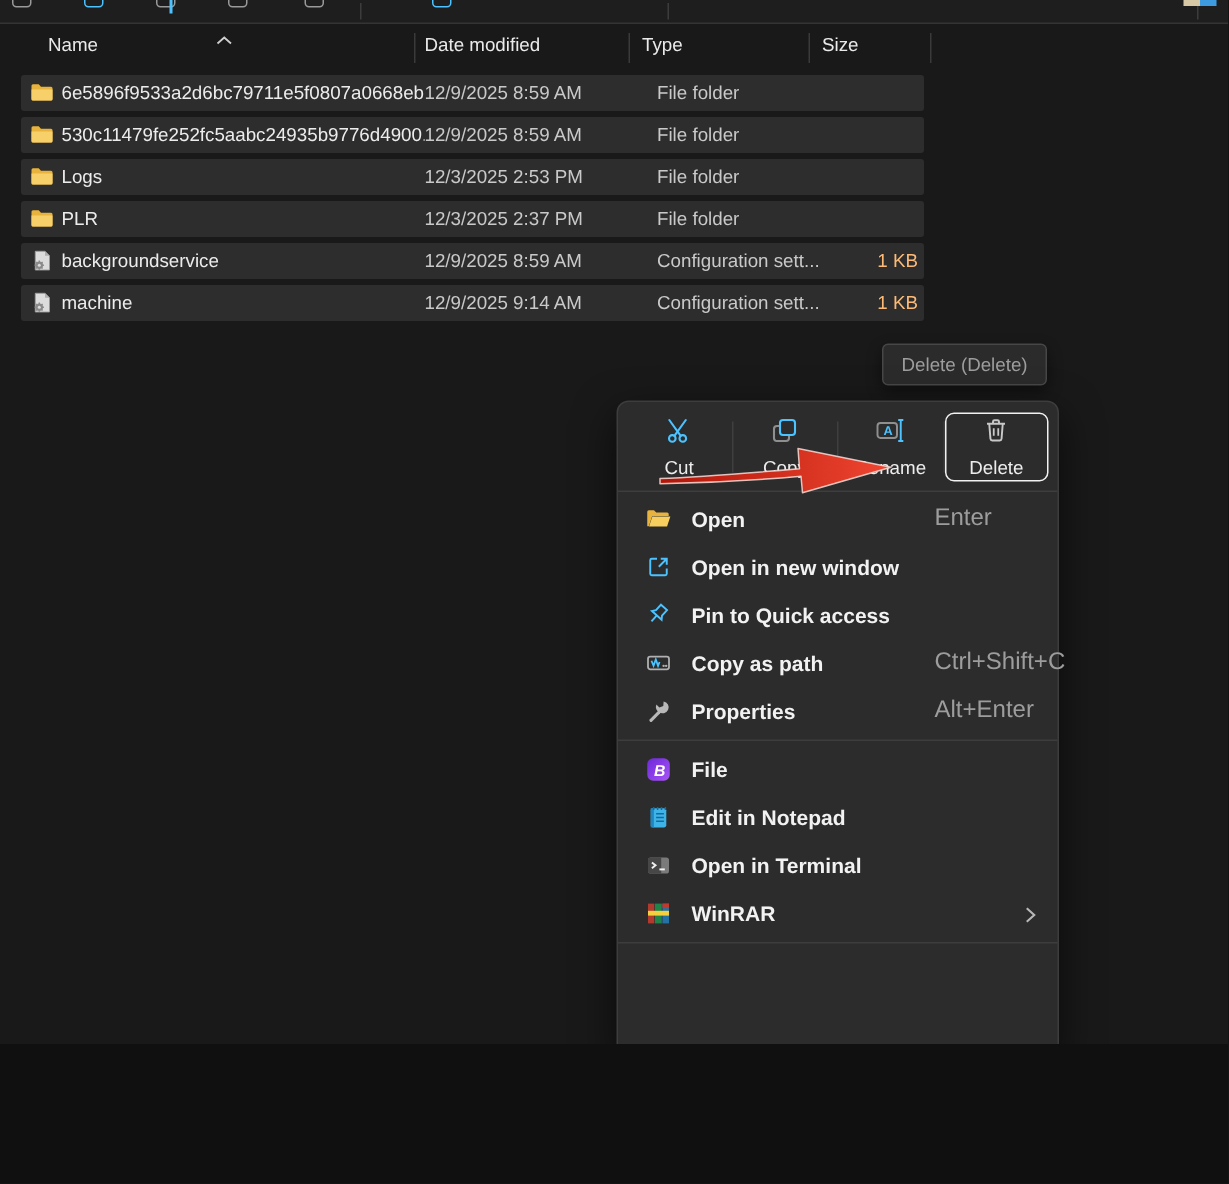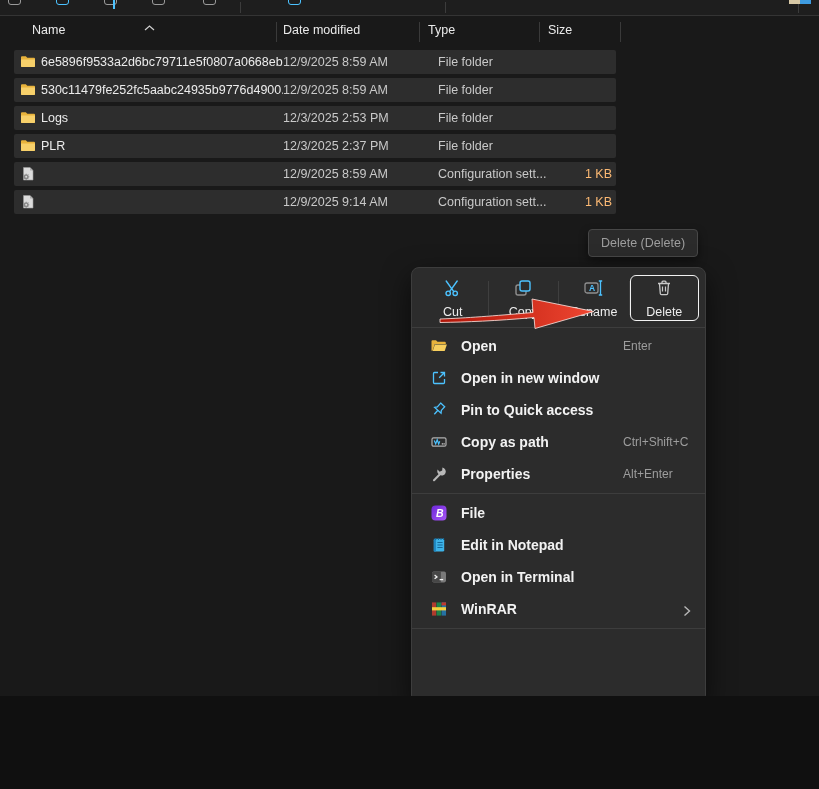--- a/index.html
+++ b/index.html
@@ -54,21 +54,21 @@
     justify-content:center; gap:3px; border:1.6px solid transparent; border-radius:6px;
     background:transparent; cursor:default; }
   .qbtn .qlabel { font-size:12.5px; color:#ededed; font-family:"Liberation Sans", sans-serif; }
   .qbtn.highlighted { border-color:#f2f2f2; }
   .qsep { width:1px; height:34px; background:#3f3f3f; }
   .menu-hr { height:1px; background:#3d3d3d; }
   .mlist { padding-top:2px; }
   .mitem { position:relative; height:32px; display:flex; align-items:center; padding-left:18px; }
   .mitem .micon { width:18px; height:18px; margin-right:13px; flex:0 0 18px; }
   .mitem .mlabel { font-size:14px; color:#f2f2f2; white-space:nowrap;font-weight:bold; }
-  .mshortcut { position:absolute; left:211px; font-size:12px; color:#9d9d9d; white-space:nowrap; }
+  .mshortcut { position:absolute; left:211px; font-size:16px; color:#9d9d9d; white-space:nowrap; }
   .mchevron { position:absolute; right:14px; top:10px; }
   .msep { height:1px; background:#3d3d3d; margin:3px 0; }
 
   
   .arrow-annot { position:absolute; left:437px; top:295px; z-index:6; pointer-events:none; }
 </style>
 </head>
 <body>
 
 <div class="screen">
@@ -151,33 +151,35 @@
   </div>
 
   <div class="row" style="top:162px">
     <span class="ficon"><svg width="16" height="16" viewBox="0 0 16 16">
           <path d="M3.5 1.5 H10 L13 4.5 V14 H3.5 Z" fill="#dcdcdc" stroke="#9a9a9a" stroke-width="0.6"></path>
           <path d="M10 1.5 L13 4.5 H10 Z" fill="#aeaeae"></path>
           <circle cx="6.2" cy="10.8" r="2.5" fill="#8a8a8a"></circle>
           <circle cx="6.2" cy="10.8" r="1" fill="#dcdcdc"></circle>
           <path d="M6.2 7.7 v1 M6.2 12.9 v1 M3.1 10.8 h1 M8.3 10.8 h1 M4 8.6 l.7 .7 M7.7 12.3 l.7 .7 M8.4 8.6 l-.7 .7 M4.7 12.3 l-.7 .7" stroke="#8a8a8a" stroke-width="0.9"></path>
         </svg></span>
+    <span class="fname">backgroundservice</span>
     <span class="fdate">12/9/2025 8:59 AM</span>
     <span class="ftype">Configuration sett...</span>
     <span class="fsize">1 KB</span>
   </div>
 
   <div class="row" style="top:190px">
     <span class="ficon"><svg width="16" height="16" viewBox="0 0 16 16">
           <path d="M3.5 1.5 H10 L13 4.5 V14 H3.5 Z" fill="#dcdcdc" stroke="#9a9a9a" stroke-width="0.6"></path>
           <path d="M10 1.5 L13 4.5 H10 Z" fill="#aeaeae"></path>
           <circle cx="6.2" cy="10.8" r="2.5" fill="#8a8a8a"></circle>
           <circle cx="6.2" cy="10.8" r="1" fill="#dcdcdc"></circle>
           <path d="M6.2 7.7 v1 M6.2 12.9 v1 M3.1 10.8 h1 M8.3 10.8 h1 M4 8.6 l.7 .7 M7.7 12.3 l.7 .7 M8.4 8.6 l-.7 .7 M4.7 12.3 l-.7 .7" stroke="#8a8a8a" stroke-width="0.9"></path>
         </svg></span>
+    <span class="fname">machine</span>
     <span class="fdate">12/9/2025 9:14 AM</span>
     <span class="ftype">Configuration sett...</span>
     <span class="fsize">1 KB</span>
   </div>
 
   <div class="tooltip">Delete (Delete)</div>
 
   <div class="ctx">
     <div class="qrow">
       <div class="qbtn">

